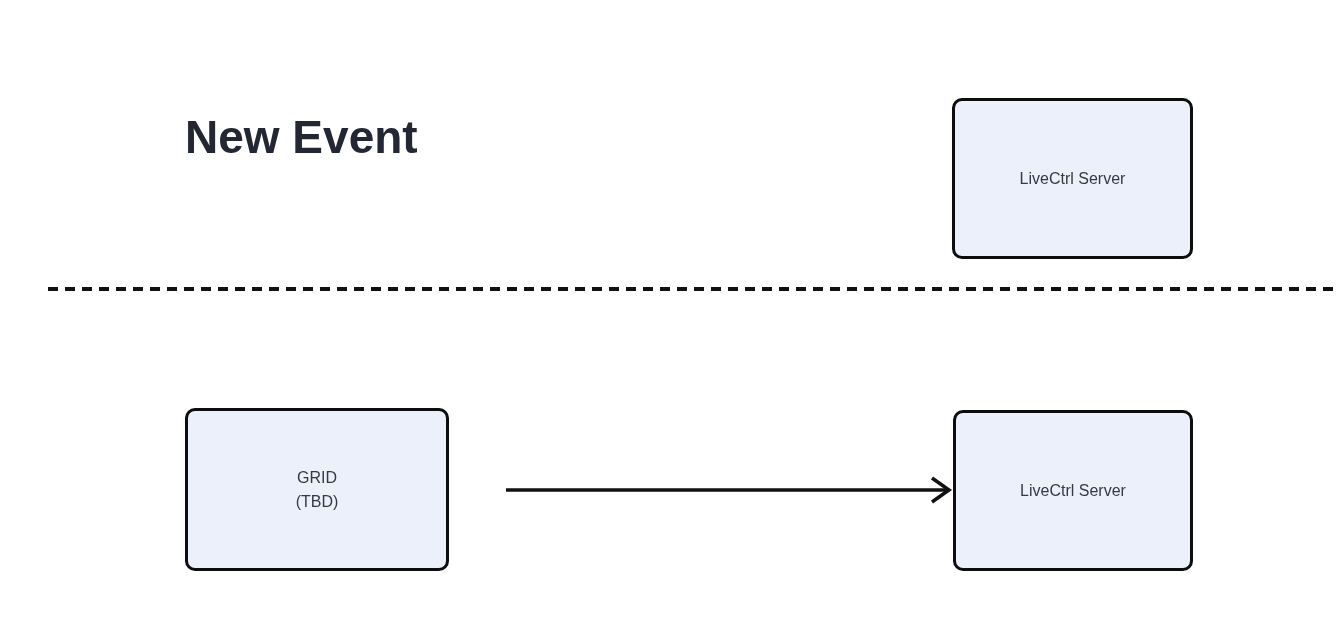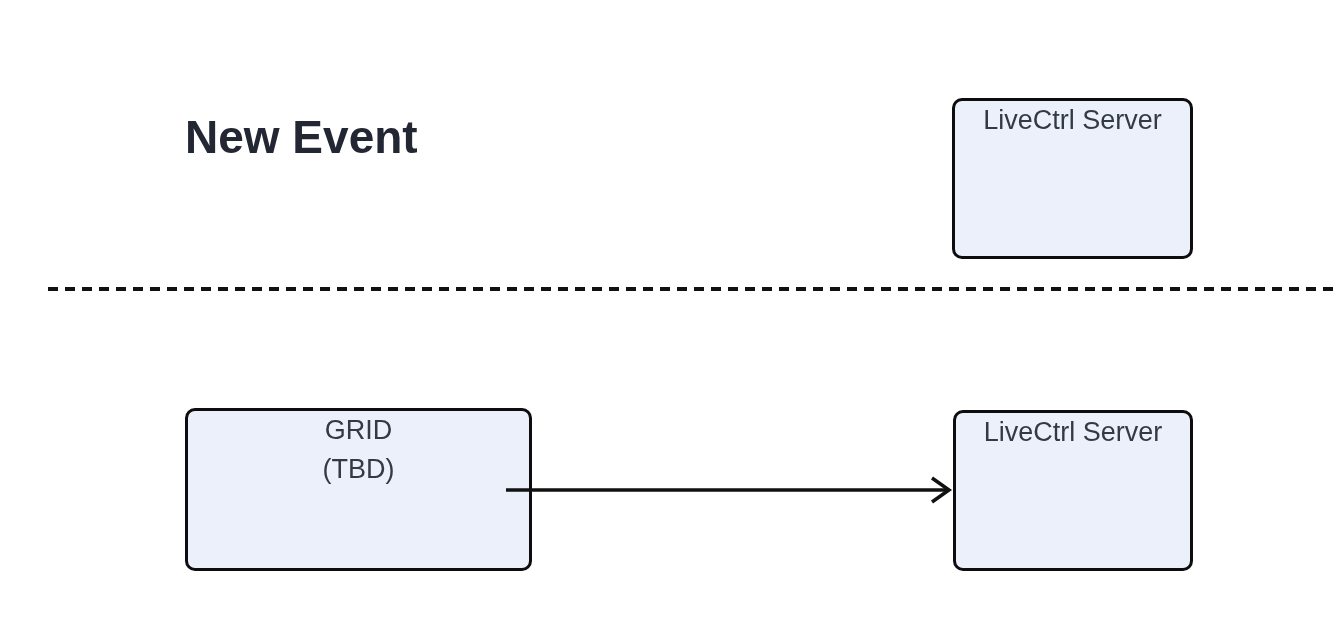--- a/index.html
+++ b/index.html
@@ -36,29 +36,29 @@
   #title-new-event { top: 113px; }
   #title-historical-data { top: 316px; }
   .node {
     position: absolute;
     background: var(--node-fill);
     border: 3px solid var(--node-border);
     border-radius: 10px;
     display: flex;
     flex-direction: column;
     align-items: center;
-    justify-content: flex-start;
+    justify-content: center;
     color: var(--node-text);
-    font-size: 27px;
+    font-size: 16px;
     line-height: 1.45;
     text-align: center;
     white-space: nowrap;
   }
   #node-livectrl-top    { left: 912px; top:  98px; width: 241px; height: 161px; }
-  #node-grid            { left: 145px; top: 408px; width: 347px; height: 163px; }
+  #node-grid            { left: 145px; top: 408px; width: 264px; height: 163px; }
   #node-livectrl-bottom { left: 913px; top: 410px; width: 240px; height: 161px; }
   .svg-layer { position: absolute; display: block; }
   #divider-svg { left: 0; top: 284px; }
   #arrow-svg   { left: 462px; top: 475px; }
   svg line, svg path { stroke: var(--line); }
 </style>
 </head>
 <body>
 
 <div class="canvas">

